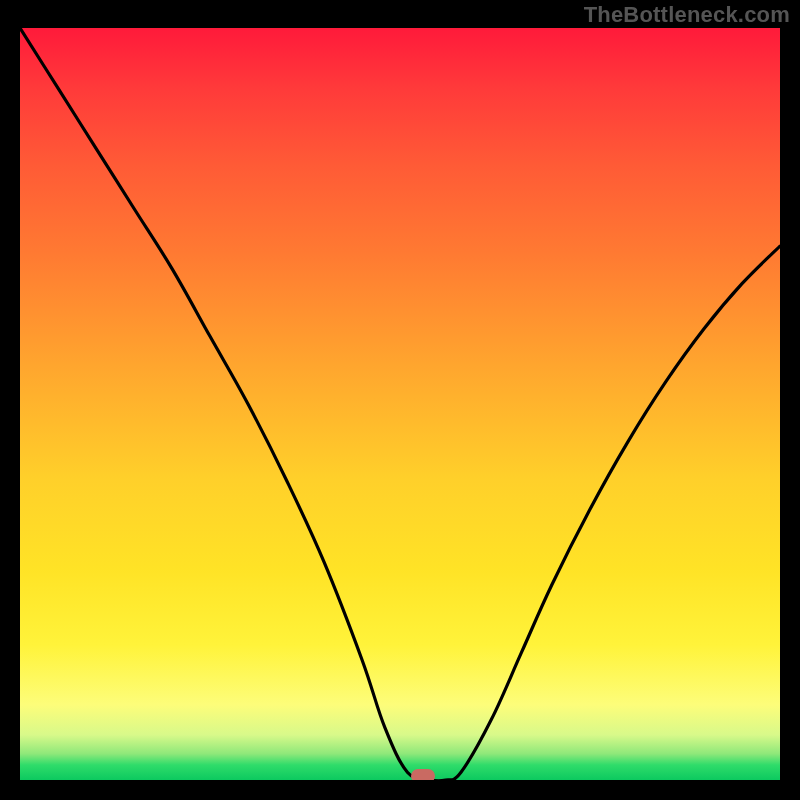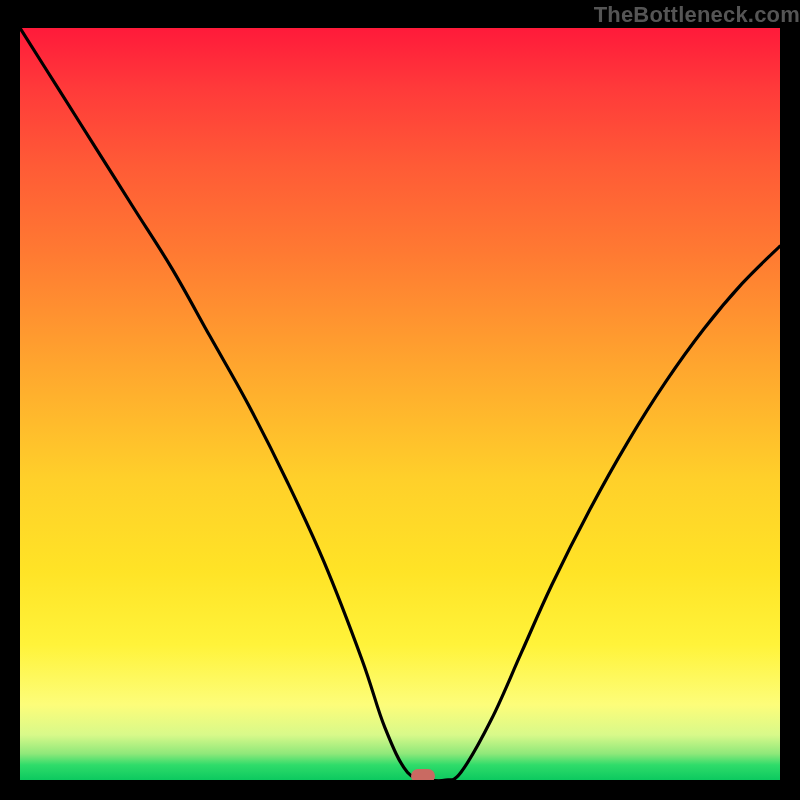--- a/index.html
+++ b/index.html
@@ -13,21 +13,21 @@
   }
   .frame {
     position: relative;
     width: 800px;
     height: 800px;
     background: #000;
   }
   .attribution {
     position: absolute;
     top: 2px;
-    right: 0;
+    right: 10px;
     color: #555;
     font-size: 22px;
     font-weight: bold;
     letter-spacing: 0.2px;
     z-index: 20;
   }
   .plot-area {
     position: absolute;
     left: 20px;
     top: 28px;

